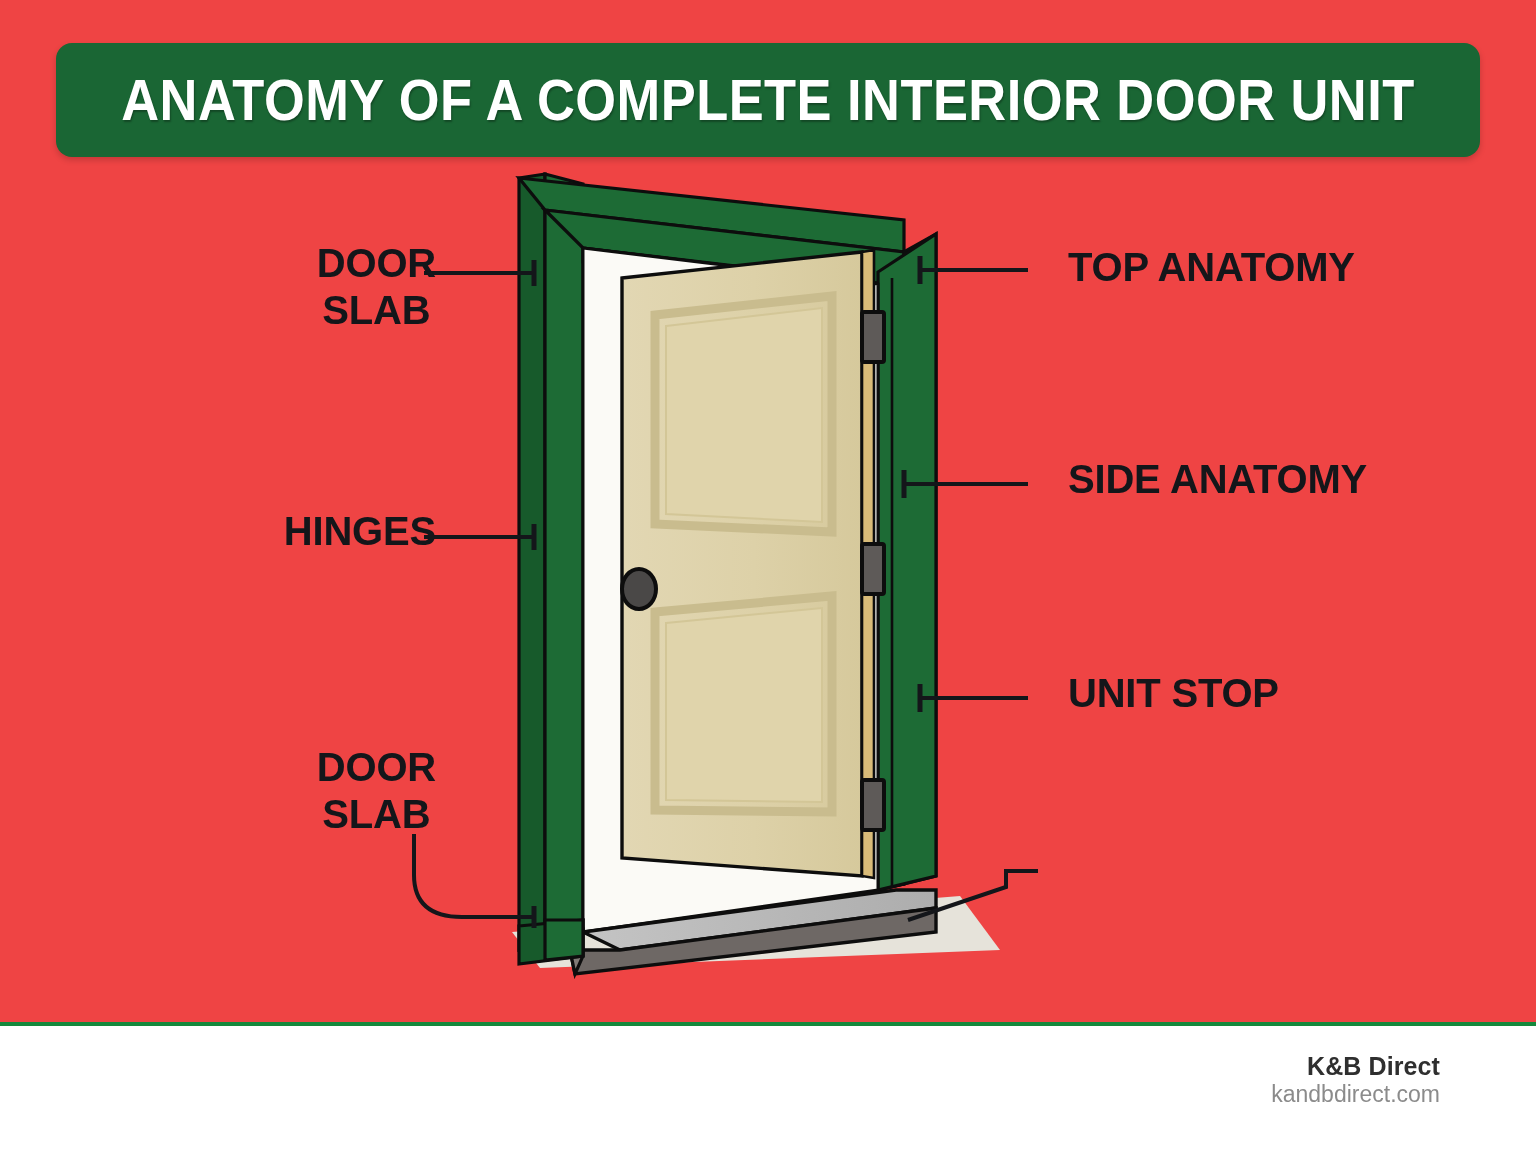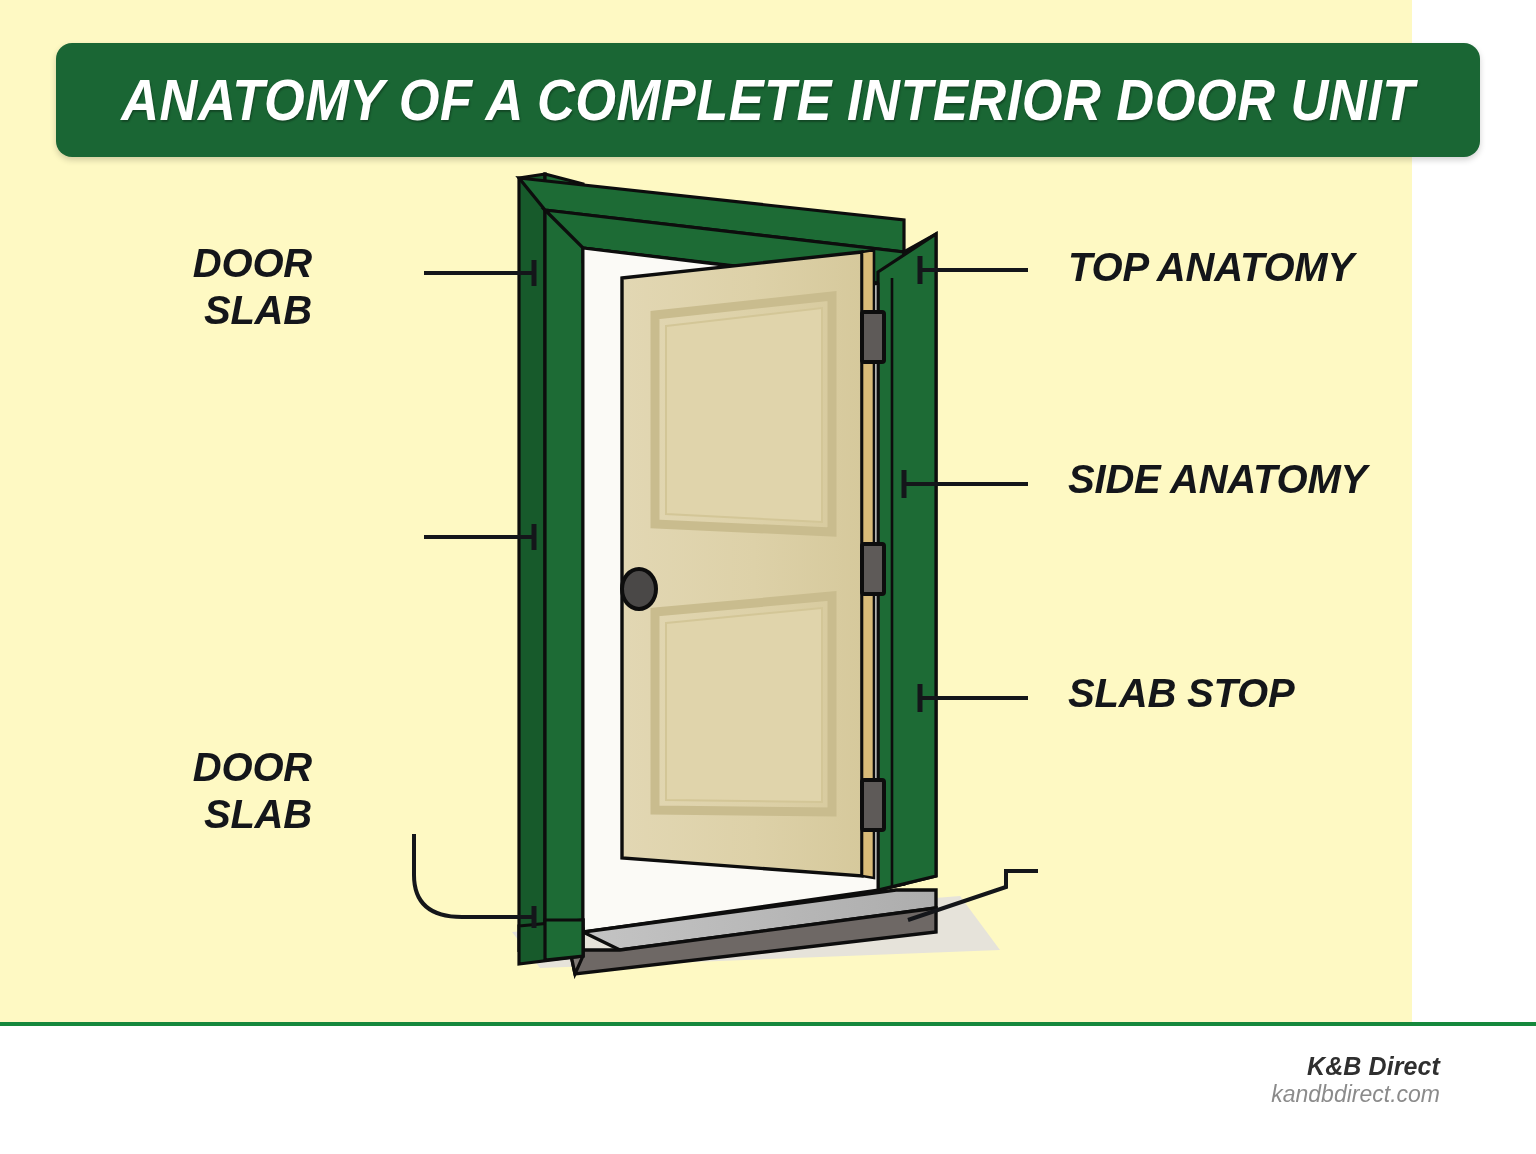--- a/index.html
+++ b/index.html
@@ -9,24 +9,23 @@
   }
   body {
     width: 1536px;
     height: 1154px;
     background: #ffffff;
     font-family: "Liberation Sans", sans-serif;
     overflow: hidden;
   }
   #page {
     position: relative;
-    width: 1412px;
+    width: 1536px;
     height: 1154px;
-    background: #fef9c3;
-    font-style: italic;
+    background: #ef4444;
   }
 
   
   #title-banner {
     position: absolute;
     left: 56px;
     top: 43px;
     width: 1424px;
     height: 114px;
     background: #1a6634;
@@ -61,21 +60,21 @@
   .label {
     position: absolute;
     font-family: "Liberation Sans", sans-serif;
     font-weight: bold;
     font-size: 40px;
     line-height: 1.18;
     color: #14161a;
     white-space: pre-line;
     letter-spacing: -0.2px;
   }
-  .label.left  { text-align: right; }
+  .label.left  { text-align: center; }
   .label.right { text-align: left; }
 
   #label-door-slab-top   { right: 1100px; top: 240px; }
   #label-hinges          { right: 1100px; top: 508px; }
   #label-door-slab-bottom{ right: 1100px; top: 744px; }
 
   #label-top-casing      { left: 1068px; top: 244px; }
   #label-side-casing     { left: 1068px; top: 456px; }
   #label-door-stop       { left: 1068px; top: 670px; }
   #label-threshold       { left: 1068px; top: 858px; }
@@ -218,29 +217,30 @@
 
         <path d="M 908 760 L 1006 727 L 1006 711 L 1038 711"></path>
       </g>
 
     </svg>
   </div>
 
   <div class="label left" id="label-door-slab-top">DOOR
 SLAB</div>
 
+  <div class="label left" id="label-hinges">HINGES</div>
 
   <div class="label left" id="label-door-slab-bottom">DOOR
 SLAB</div>
 
   <div class="label right" id="label-top-casing">TOP ANATOMY</div>
 
   <div class="label right" id="label-side-casing">SIDE ANATOMY</div>
 
-  <div class="label right" id="label-door-stop">SLAB STOP</div>
+  <div class="label right" id="label-door-stop">UNIT STOP</div>
 
 
   <div id="footer">
     <div id="footer-inner">
       <div id="brand-name">K&amp;B Direct</div>
       <div id="brand-url">kandbdirect.com</div>
     </div>
   </div>
 
 </div>

